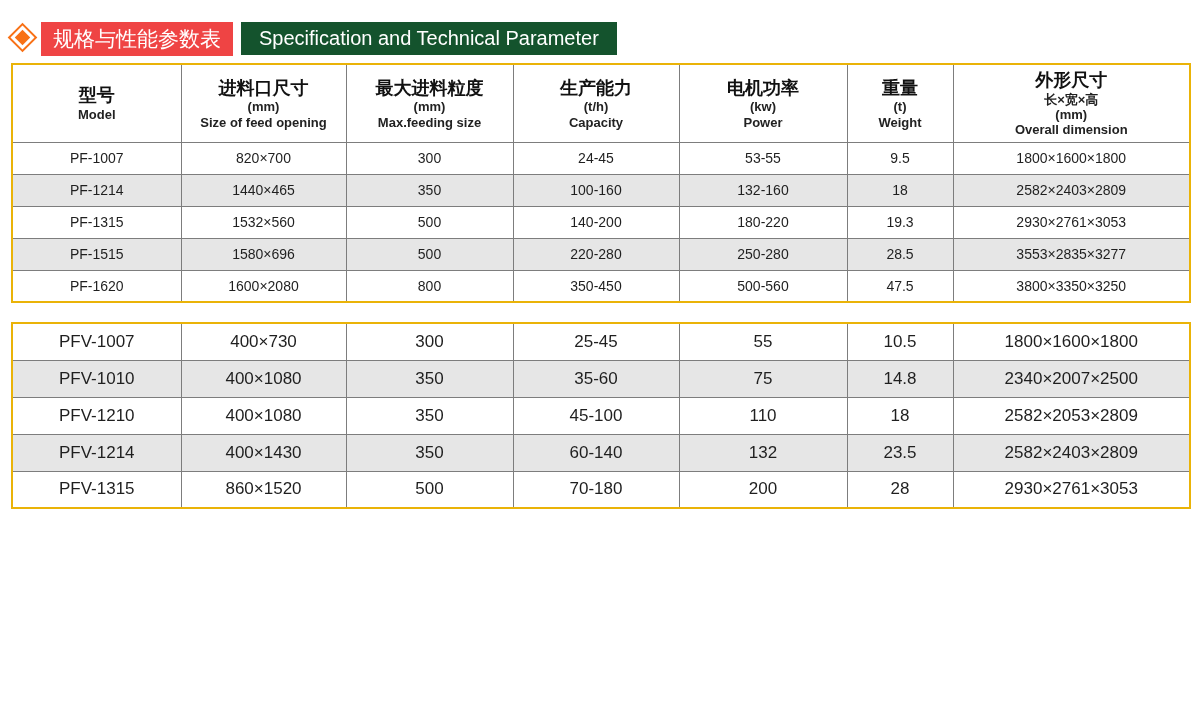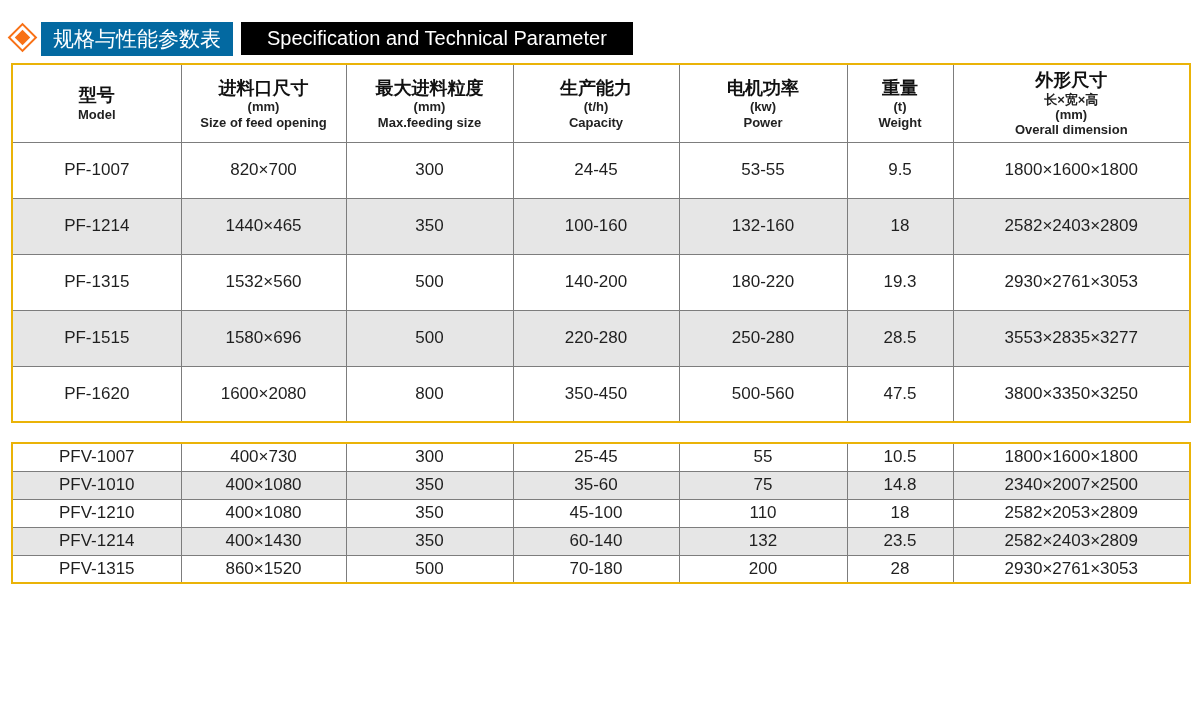--- a/index.html
+++ b/index.html
@@ -27,48 +27,48 @@
     transform: rotate(45deg);
     background: #ffffff;
   }
   .diamond-inner {
     position: absolute; left: 12px; top: 11px;
     width: 11px; height: 11px;
     background: #f87116;
     transform: rotate(45deg);
   }
   .title-zh {
-    background: #0369a1; color: #ffffff;
+    background: #ef4444; color: #ffffff;
     font-size: 21px; line-height: 34px; height: 34px;
     padding: 0 12px; white-space: nowrap;
   }
   .title-en {
-    background: #000000; color: #ffffff;
+    background: #14532d; color: #ffffff;
     font-size: 20px; line-height: 33px; height: 33px;
-    padding: 0 26px; margin-left: 8px; white-space: nowrap;
+    padding: 0 18px; margin-left: 8px; white-space: nowrap;
   }
 
   
   table {
     border-collapse: collapse; table-layout: fixed;
     width: 1178px; margin-left: 11px;
     border: 2px solid #eab308;
   }
   .t1 { margin-top: 7px; }
   .t2 { margin-top: 19px; }
   th, td {
     border: 1px solid #7d7d7d;
     text-align: center; vertical-align: middle;
     background: #ffffff;
   }
   thead th { height: 78px; padding: 4px 2px; }
   .h-main { font-size: 18px; line-height: 1.25; color: #111; }
   .h-sub  { font-size: 13px; line-height: 1.18; color: #222; }
-  .t1 td { height: 56px; font-size: 17px; }
-  .t2 td { height: 28px; font-size: 17px; }
+  .t1 td { height: 32px; font-size: 14px; }
+  .t2 td { height: 37px; font-size: 17px; }
   tbody tr:nth-child(even) td { background: #e6e6e6; }
 
   col.c0 { width: 169px; }
   col.c1 { width: 165px; }
   col.c2 { width: 167px; }
   col.c3 { width: 166px; }
   col.c4 { width: 168px; }
   col.c5 { width: 106px; }
   col.c6 { width: 237px; }
 </style>

